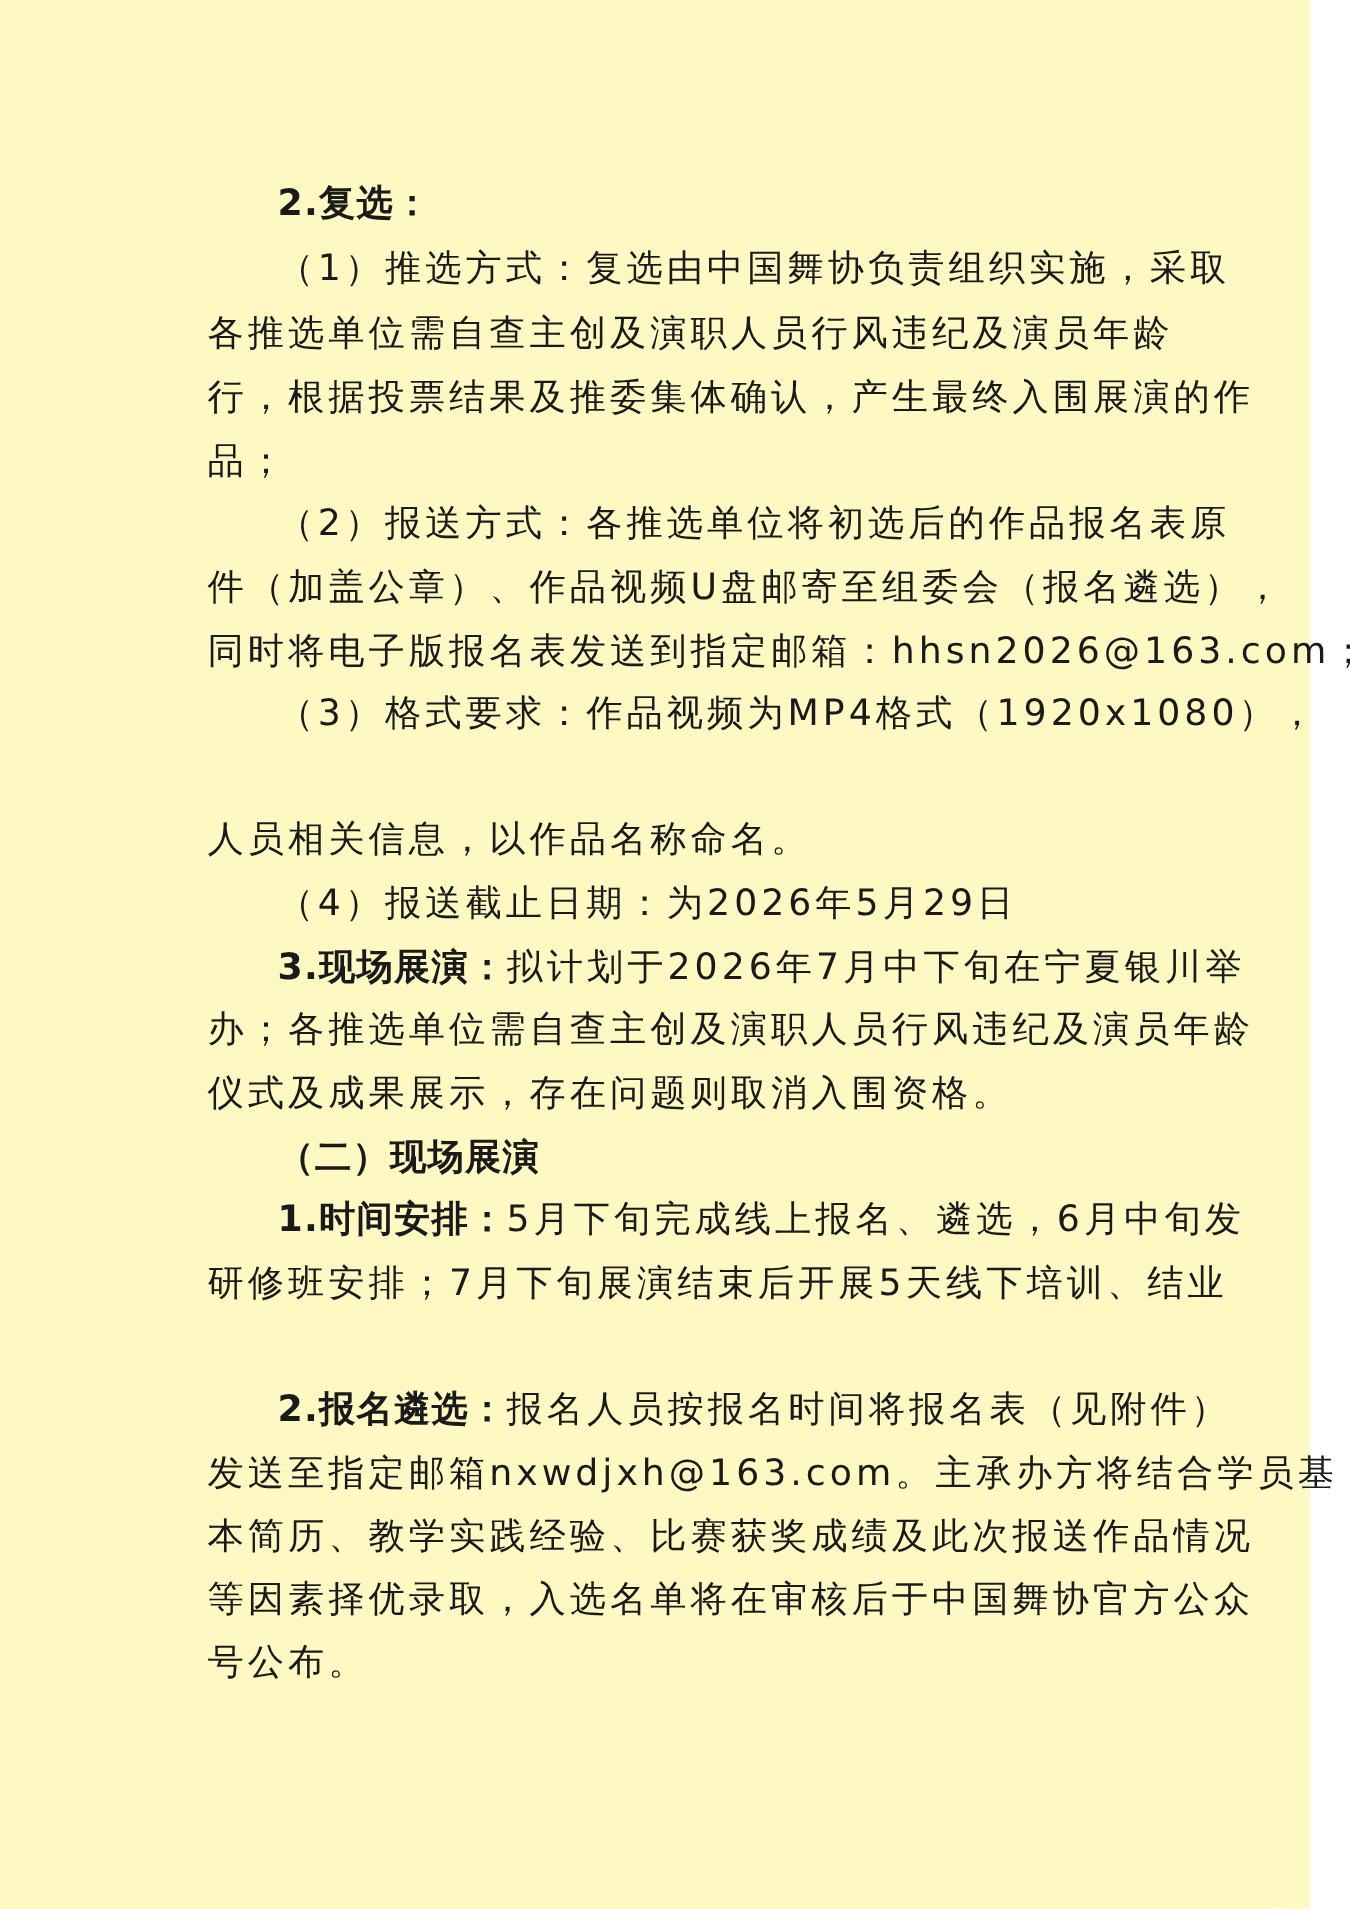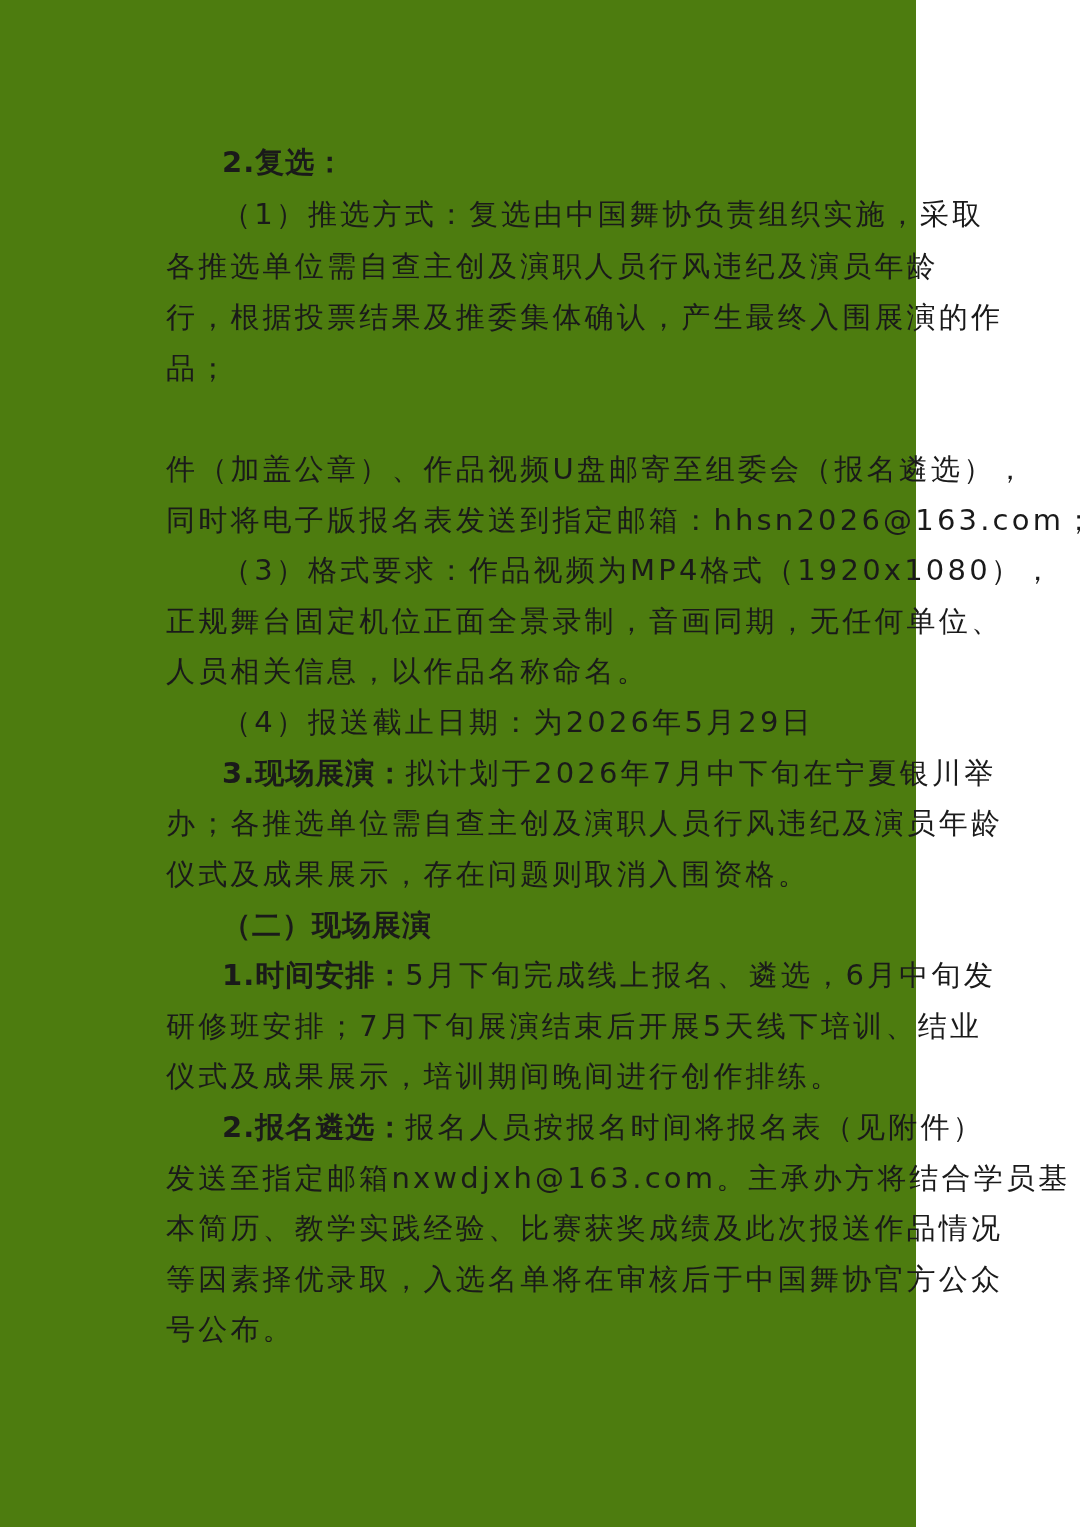--- a/index.html
+++ b/index.html
@@ -12,23 +12,23 @@
       height: 1527px;
       position: relative;
       overflow: hidden;
       font-family: "DejaVu Sans", "Liberation Sans", sans-serif;
       color: #1a1a1a;
     }
     .page {
       position: absolute;
       left: 0;
       top: 0;
-      width: 916px;
+      width: 1048px;
       height: 1527px;
-      background: #4d7c0f;
+      background: #fef9c3;
     }
     .line {
       position: absolute;
       left: 166px;
       width: 750px;
       height: 52px;
       font-size: 29px;
       line-height: 52px;
       white-space: nowrap;
       letter-spacing: 3.2px;
@@ -41,37 +41,36 @@
 <body>
 
 <div class="page">
   <div class="line indent" style="top:136px"><span class="lead">2.复选：</span><span></span></div>
 
   <div class="line indent" style="top:188px"><span>（1）推选方式：复选由中国舞协负责组织实施，采取</span></div>
   <div class="line" style="top:240px"><span>各推选单位需自查主创及演职人员行风违纪及演员年龄</span></div>
   <div class="line" style="top:291px"><span>行，根据投票结果及推委集体确认，产生最终入围展演的作</span></div>
   <div class="line" style="top:342px"><span>品；</span></div>
 
+  <div class="line indent" style="top:392px"><span>（2）报送方式：各推选单位将初选后的作品报名表原</span></div>
   <div class="line" style="top:443px"><span>件（加盖公章）、作品视频U盘邮寄至组委会（报名遴选），</span></div>
   <div class="line" style="top:494px"><span>同时将电子版报名表发送到指定邮箱：hhsn2026@163.com；</span></div>
 
   <div class="line indent" style="top:544px"><span>（3）格式要求：作品视频为MP4格式（1920x1080），</span></div>
-  <div class="line" style="top:595px"><span>正规舞台固定机位正面全景录制，音画同期，无任何单位、</span></div>
   <div class="line" style="top:645px"><span>人员相关信息，以作品名称命名。</span></div>
 
   <div class="line indent" style="top:696px"><span>（4）报送截止日期：为2026年5月29日</span></div>
 
   <div class="line indent" style="top:747px"><span class="lead">3.现场展演：</span><span>拟计划于2026年7月中下旬在宁夏银川举</span></div>
   <div class="line" style="top:797px"><span>办；各推选单位需自查主创及演职人员行风违纪及演员年龄</span></div>
   <div class="line" style="top:848px"><span>仪式及成果展示，存在问题则取消入围资格。</span></div>
 
   <div class="line indent" style="top:899px"><span class="lead">（二）现场展演</span><span></span></div>
 
   <div class="line indent" style="top:949px"><span class="lead">1.时间安排：</span><span>5月下旬完成线上报名、遴选，6月中旬发</span></div>
   <div class="line" style="top:1000px"><span>研修班安排；7月下旬展演结束后开展5天线下培训、结业</span></div>
-  <div class="line" style="top:1050px"><span>仪式及成果展示，培训期间晚间进行创作排练。</span></div>
 
   <div class="line indent" style="top:1101px"><span class="lead">2.报名遴选：</span><span>报名人员按报名时间将报名表（见附件）</span></div>
   <div class="line" style="top:1152px"><span>发送至指定邮箱nxwdjxh@163.com。主承办方将结合学员基</span></div>
   <div class="line" style="top:1202px"><span>本简历、教学实践经验、比赛获奖成绩及此次报送作品情况</span></div>
   <div class="line" style="top:1253px"><span>等因素择优录取，入选名单将在审核后于中国舞协官方公众</span></div>
   <div class="line" style="top:1303px"><span>号公布。</span></div>
 </div>
 
 </body></html>

